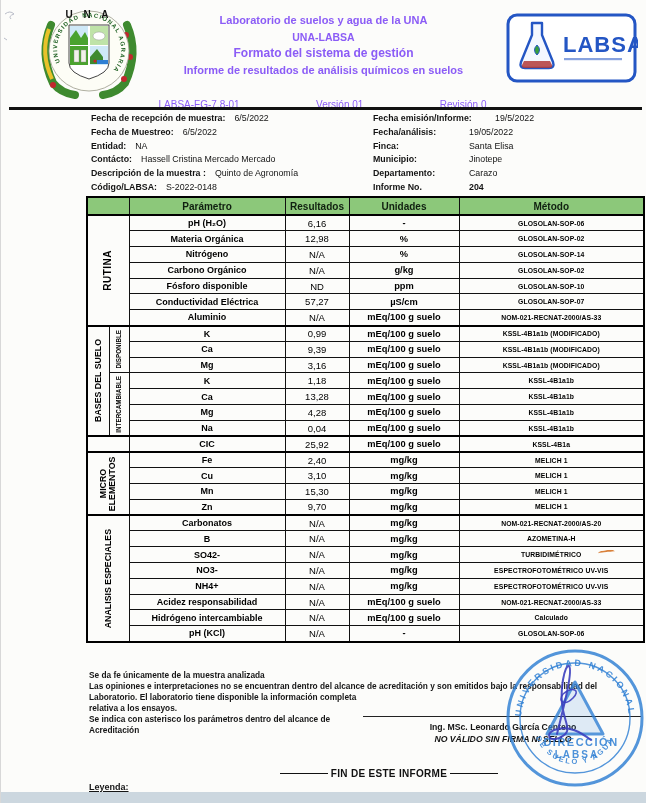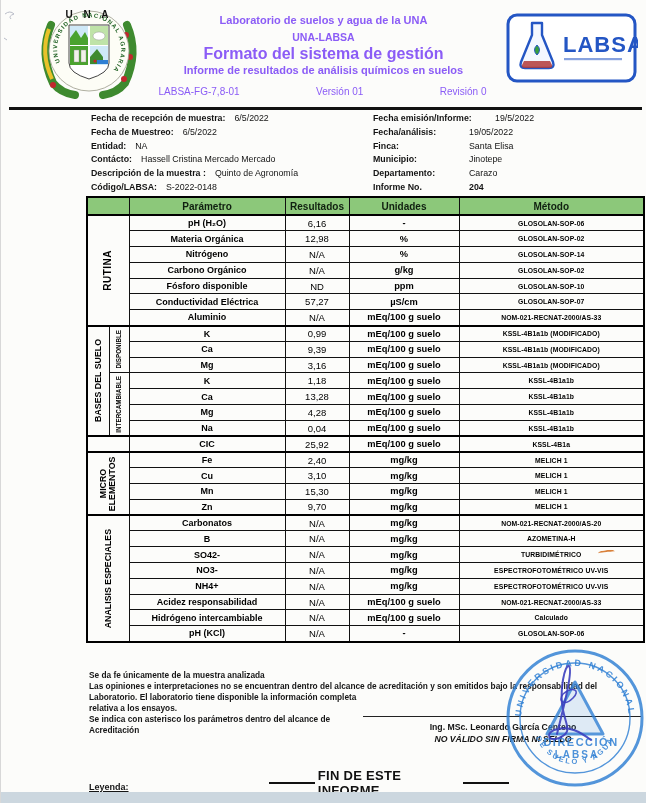--- a/index.html
+++ b/index.html
@@ -6,23 +6,23 @@
   html,body { width:646px; height:803px; }
   body { font-family:"Liberation Sans", sans-serif; background:#e9e9e9; }
   .page { position:relative; width:646px; height:803px; background:#fcfcfa; overflow:hidden;
           border-left:1px solid #d8d8d8; }
   
   .una-logo { position:absolute; left:30px; top:5px; }
   .labsa-logo { position:absolute; left:504px; top:12px; }
   .center-head { position:absolute; left:150px; top:12px; width:345px; text-align:center; color:#8b5cf6; }
   .ch-l1 { font-size:11px; font-weight:bold; line-height:17px; }
   .ch-l2 { font-size:10.5px; font-weight:bold; line-height:16px; }
-  .ch-l3 { font-size:16px; font-weight:bold; line-height:17px; }
+  .ch-l3 { font-size:12px; font-weight:bold; line-height:17px; }
   .ch-l4 { font-size:11px; font-weight:bold; line-height:17px;text-align:center; }
-  .ch-coderow { display:flex; justify-content:space-between; font-size:10px; line-height:17px; padding:0 2px 0 0; width:330px; margin:4px auto; }
+  .ch-coderow { display:flex; justify-content:space-between; font-size:10px; line-height:17px; padding:0 2px 0 0; width:330px; margin:17px auto; }
   .thick-hr { position:absolute; left:8px; top:107px; width:633px; height:2.5px; background:#111; }
   
   .info-left { position:absolute; left:90px; top:112px; }
   .info-right { position:absolute; left:372px; top:112px; }
   .inforow { display:flex; font-size:8.8px; line-height:13.8px; color:#141414; white-space:nowrap; }
   .inforow .lbl { font-weight:bold; }
   .inforow .val { margin-left:9px; }
   .info-left .inforow:nth-child(5) .val { }
   .info-right .inforow .lbl { min-width:92px; }
   .info-right .inforow .val { margin-left:4px; }
@@ -50,21 +50,21 @@
   .legend .ltitle { font-weight:bold; text-decoration:underline; font-size:9px; line-height:14px; }
   .legend .litem { line-height:14.5px; }
   .legend .abbr { font-weight:bold; }
   .sig-block { position:absolute; left:362px; top:716px; width:280px; text-align:center; color:#141414; }
   .sig-line { border-top:1.6px solid #222; width:278px; margin-bottom:4px; }
   .sig-name { font-size:8.7px; font-weight:bold; line-height:12px; }
   .sig-title { font-size:8.7px; font-weight:bold; line-height:12px; }
   .sig-disc { font-size:8.7px; font-weight:bold; font-style:italic; line-height:12px; }
   .fin-row { position:absolute; left:268px; top:768px; width:240px; display:flex; align-items:center; justify-content:center; }
   .fin-dash { height:1.8px; background:#111; width:48px; }
-  .fin-text { font-size:13px; font-weight:bold; letter-spacing:.3px; padding:0 3px; color:#111; }
+  .fin-text { font-size:10px; font-weight:bold; letter-spacing:.3px; padding:0 3px; color:#111; }
   
   .stamp { position:absolute; left:498px; top:642px; width:148px; height:152px; pointer-events:none; }
   .orange-mark { position:absolute; left:597px; top:550px; width:17px; height:5px; border-top:2px solid #d9813b; border-radius:50%/60%; transform:rotate(-6deg); }
   .smudge { position:absolute; left:2px; top:8px; }
   .bottom-strip { position:absolute; left:0; bottom:0; width:646px; height:11px; background:#ccd7df; }
 </style>
 </head>
 <body>
 
 <div class="page">

